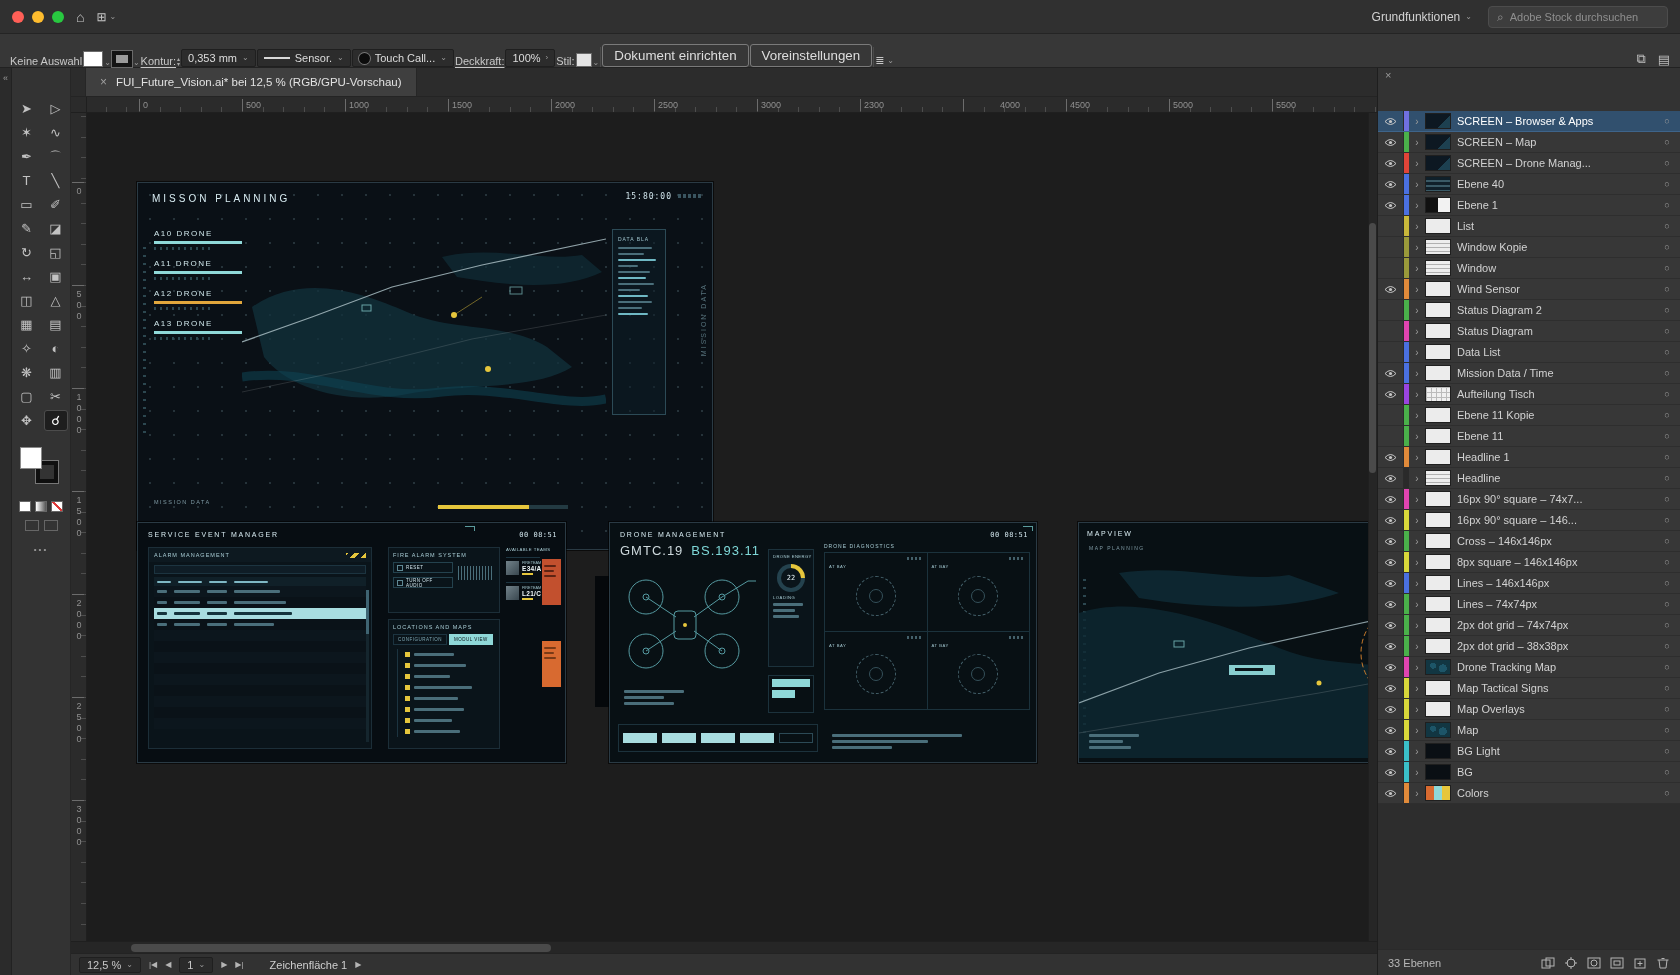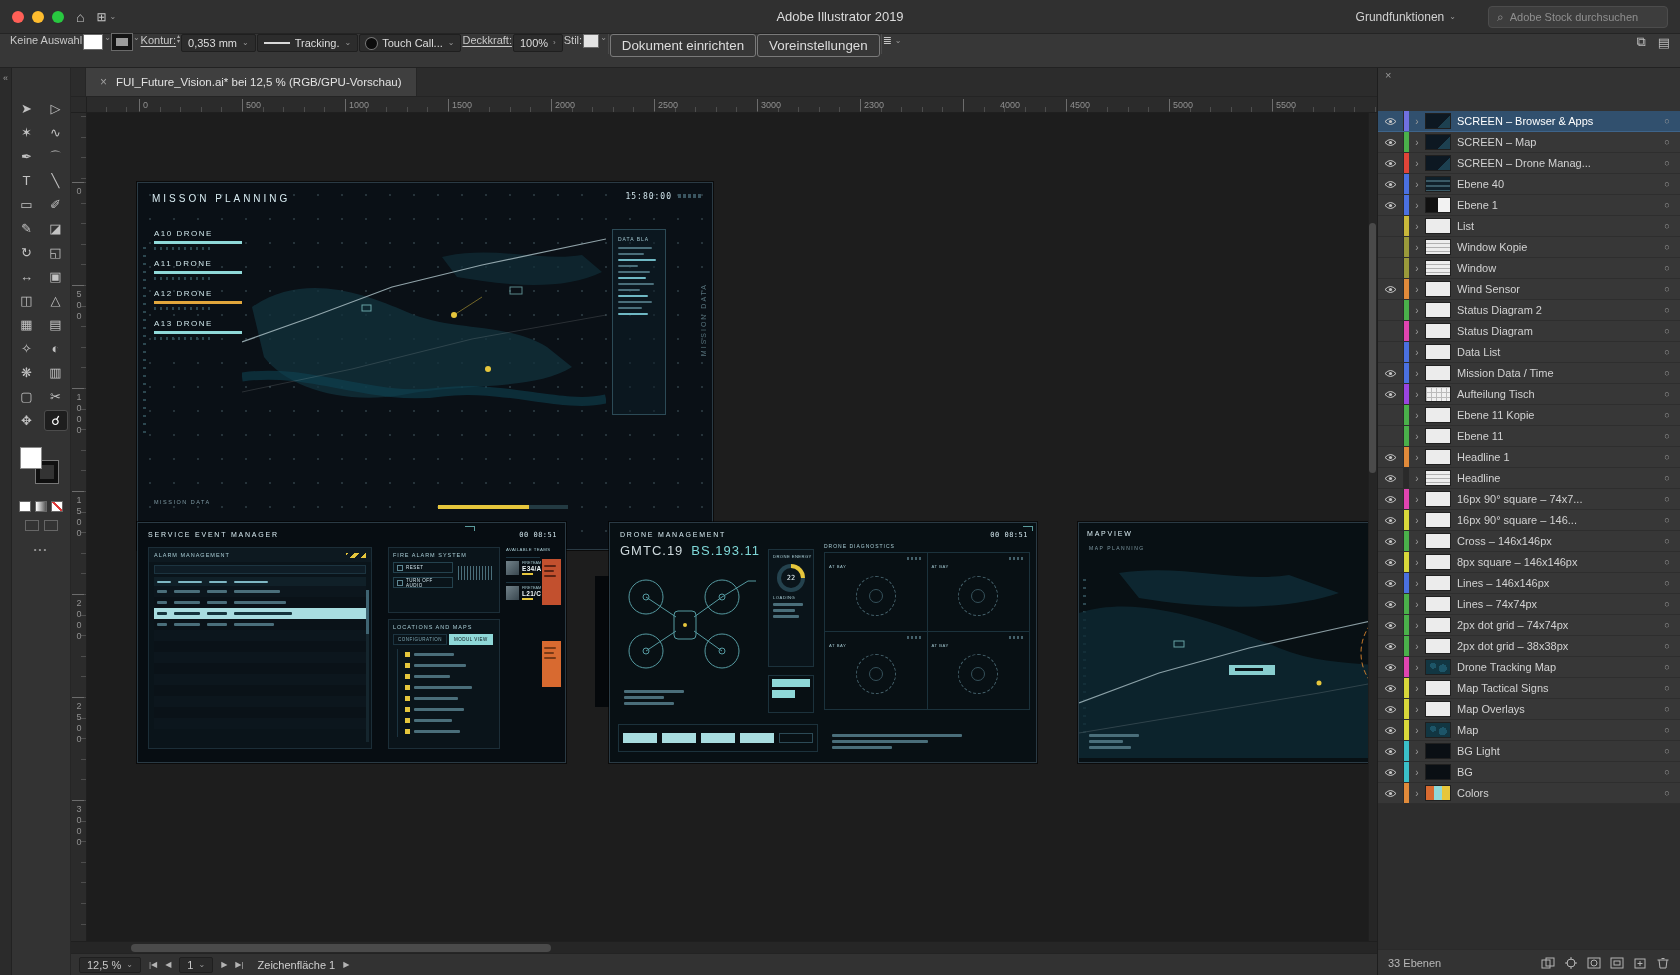--- a/index.html
+++ b/index.html
@@ -8,28 +8,28 @@
   .app{position:relative;width:1680px;height:975px;background:#2e2e2e;overflow:hidden}
 
   
   .titlebar{position:absolute;top:0;left:0;right:0;height:34px;background:#303030;border-bottom:1px solid #242424;display:flex;align-items:center;padding:0 12px;gap:12px}
   .traffic{display:flex;gap:8px;align-items:center}
   .tl{width:12px;height:12px;border-radius:50%;display:inline-block}
   .tb-icon{color:#c6c6c6;font-size:14px;cursor:default}
   .tb-grp{display:flex;align-items:center;gap:3px;color:#c6c6c6}
   .chev{font-size:8px;color:#9a9a9a;line-height:1}
   .tb-title{position:absolute;left:0;right:0;text-align:center;font-size:13px;color:#dcdcdc;pointer-events:none}
-  .tb-right{margin-left:auto;display:flex;align-items:center;gap:32px;z-index:2}
+  .tb-right{margin-left:auto;display:flex;align-items:center;gap:16px;z-index:2}
   .workspace{display:flex;align-items:center;gap:5px;color:#d2d2d2;font-size:12px}
   .search{display:flex;align-items:center;gap:6px;width:180px;height:22px;background:#3d3d3d;border:1px solid #4c4c4c;border-radius:4px;padding:0 8px;color:#8f8f8f}
   .search input{flex:1;background:transparent;border:none;outline:none;color:#cfcfcf;font-size:11px;min-width:0}
   .search input::placeholder{color:#8f8f8f}
 
   
-  .controlbar{position:absolute;top:34px;left:0;right:0;height:34px;background:#373737;border-bottom:1px solid #222;display:flex;align-items:flex-start;gap:1px;padding:0 10px;font-size:11px;color:#c8c8c8}
+  .controlbar{position:absolute;top:34px;left:0;right:0;height:34px;background:#373737;border-bottom:1px solid #222;display:flex;align-items:flex-end;gap:1px;padding:0 10px;font-size:11px;color:#c8c8c8}
   .cb-sep{width:1px;height:20px;background:#4a4a4a}
   .swatch{width:20px;height:16px;border:1px solid #6a6a6a;background:#fff;display:inline-block}
   .swatch.stroke{background:#9a9a9a;border:4px solid #141414;box-shadow:0 0 0 1px #6a6a6a}
   .swatch.small{width:16px;height:14px;background:#e4e4e4}
   .cb-field{display:flex;align-items:center;gap:5px;background:#2c2c2c;border:1px solid #1f1f1f;border-radius:2px;padding:2px 6px;color:#ddd}
   .stepper{display:flex;flex-direction:column;font-size:6px;line-height:5px;color:#aaa}
   .cb-link{text-decoration:underline;text-underline-offset:2px}
   .line-sample{width:26px;height:2px;background:#d8d8d8;display:inline-block}
   .brush-dot{width:11px;height:11px;border-radius:50%;background:#0c0c0c;box-shadow:0 0 0 1px #777;display:inline-block}
   .cb-btn{border:1px solid #7a7a7a;border-radius:3px;padding:3px 11px;color:#ddd;background:transparent}
@@ -67,21 +67,21 @@
   .ruler-v::before{content:'';position:absolute;top:0;bottom:0;right:0;width:5px;background:repeating-linear-gradient(to bottom,#4d4d4d 0 1px,transparent 1px 20.6px);background-position-y:69px}
   .rv-lab{position:absolute;left:1px;width:12px;padding-top:3px;border-top:1px solid #6c6c6c;color:#909090;font-size:9px;writing-mode:vertical-rl;text-orientation:upright;letter-spacing:1px}
   .canvas{position:absolute;top:45px;left:16px;right:0;bottom:34px;background:#1d1d1d;overflow:hidden}
   .hscroll{position:absolute;left:0;right:0;bottom:22px;height:12px;background:#262626;border-top:1px solid #1f1f1f}
   .hscroll i{position:absolute;left:60px;top:2px;width:420px;height:8px;background:#4a4a4a;border-radius:4px}
   .vscroll{position:absolute;right:0;top:45px;bottom:34px;width:9px;background:#262626;border-left:1px solid #1f1f1f}
   .vscroll i{position:absolute;right:1px;top:110px;width:7px;height:250px;background:#4a4a4a;border-radius:4px}
   .statusbar{position:absolute;left:0;right:0;bottom:0;height:22px;background:#323232;border-top:1px solid #232323;display:flex;align-items:center;gap:8px;padding:0 8px;font-size:11px;color:#c8c8c8}
   .sb-field{display:flex;align-items:center;gap:5px;background:#2a2a2a;border:1px solid #1f1f1f;border-radius:2px;padding:1px 7px}
   .sb-nav{color:#b4b4b4;font-size:8px}
-  .sb-label{margin-left:6px;color:#cfcfcf}
+  .sb-label{margin-left:18px;color:#cfcfcf}
 
   
   .artboard{position:absolute;background:#0a1016;border:1px solid #2a3a44;box-shadow:0 0 0 1px rgba(0,0,0,.6)}
   .dots{background-image:radial-gradient(rgba(150,190,200,.20) 1px,transparent 1.3px);background-size:24px 24px}
   .fui-title{position:absolute;font-size:10px;letter-spacing:3px;color:#d8ecf2;white-space:nowrap}
   .fui-title.sm{font-size:7px;letter-spacing:1.8px}
   .mono{font-family:"DejaVu Sans Mono",monospace}
   .hazard{background:repeating-linear-gradient(-45deg,#e6c63c 0 4px,transparent 4px 8px)}
   .fui-corner{position:absolute;right:3px;top:3px;width:10px;height:5px;border-top:1px solid #7fd8d8;border-right:1px solid #7fd8d8;opacity:.7}
   .b{display:block;height:3px;background:#4a6e7a;margin:3px 0;border-radius:1px}.b.hl{background:#14333c}
@@ -229,21 +229,20 @@
     <span class="traffic">
       <span class="tl" style="background:#ff5f57"></span>
       <span class="tl" style="background:#febc2e"></span>
       <span class="tl" style="background:#28c840"></span>
     </span>
     <span class="tb-icon">⌂</span>
     <span class="tb-grp">
       <span>⊞</span>
       <span class="chev">⌄</span>
     </span>
-    <div class="tb-title">Adobe Illustrator 2019</div>
     <div class="tb-right">
       <span class="workspace">
         <span>Grundfunktionen</span>
         <span class="chev">⌄</span>
       </span>
       <label class="search">
         <span>⌕</span>
         <input placeholder="Adobe Stock durchsuchen" style="">
       </label>
     </div>
@@ -259,21 +258,21 @@
     <span class="stepper">
       <span>▴</span>
       <span>▾</span>
     </span>
     <span class="cb-field">
       <span>0,353 mm</span>
       <span class="chev">⌄</span>
     </span>
     <span class="cb-field">
       <span class="line-sample"></span>
-      <span>Tracking.</span>
+      <span>Sensor.</span>
       <span class="chev">⌄</span>
     </span>
     <span class="cb-field">
       <span class="brush-dot"></span>
       <span>Touch Call...</span>
       <span class="chev">⌄</span>
     </span>
     <span class="cb-link">Deckkraft:</span>
     <span class="cb-field">
       <span>100%</span>

